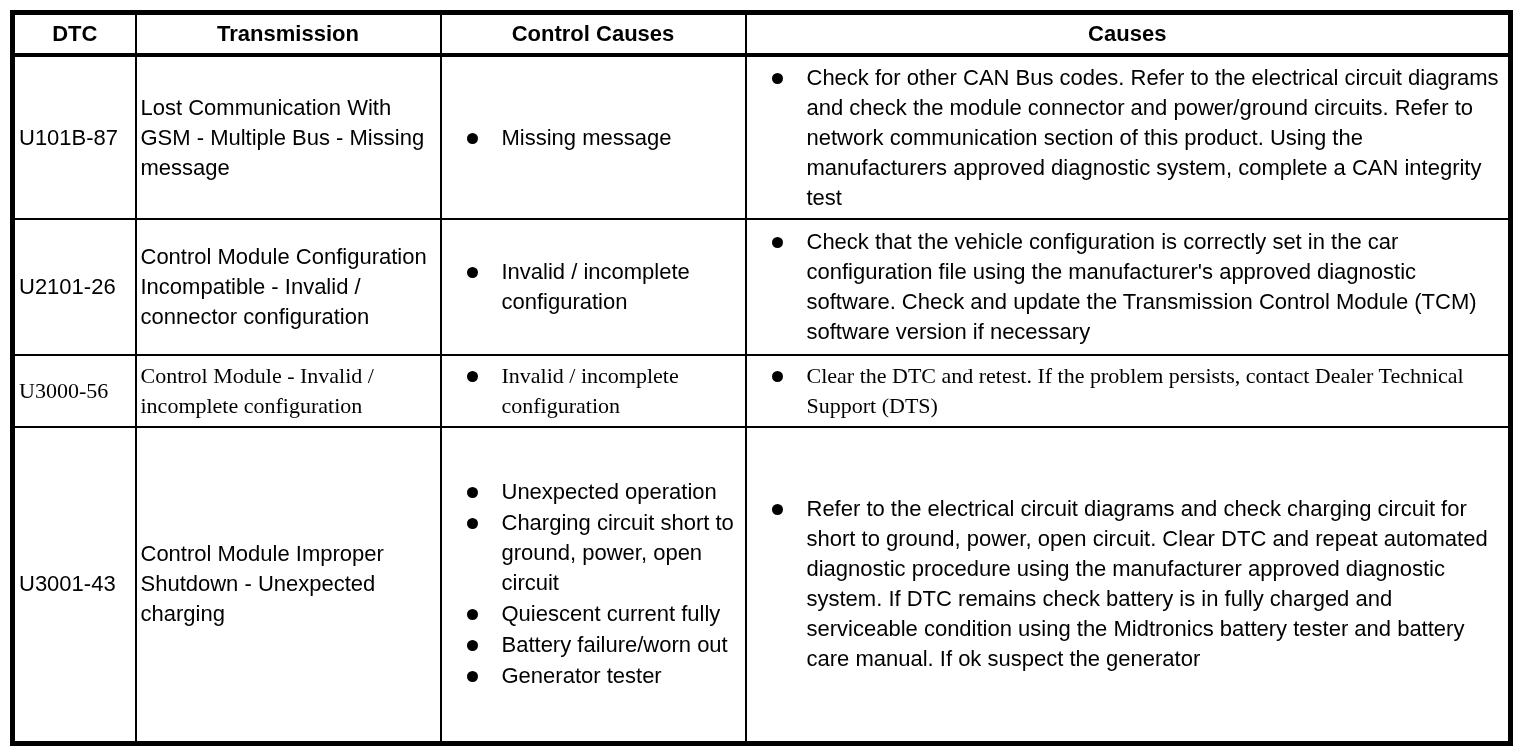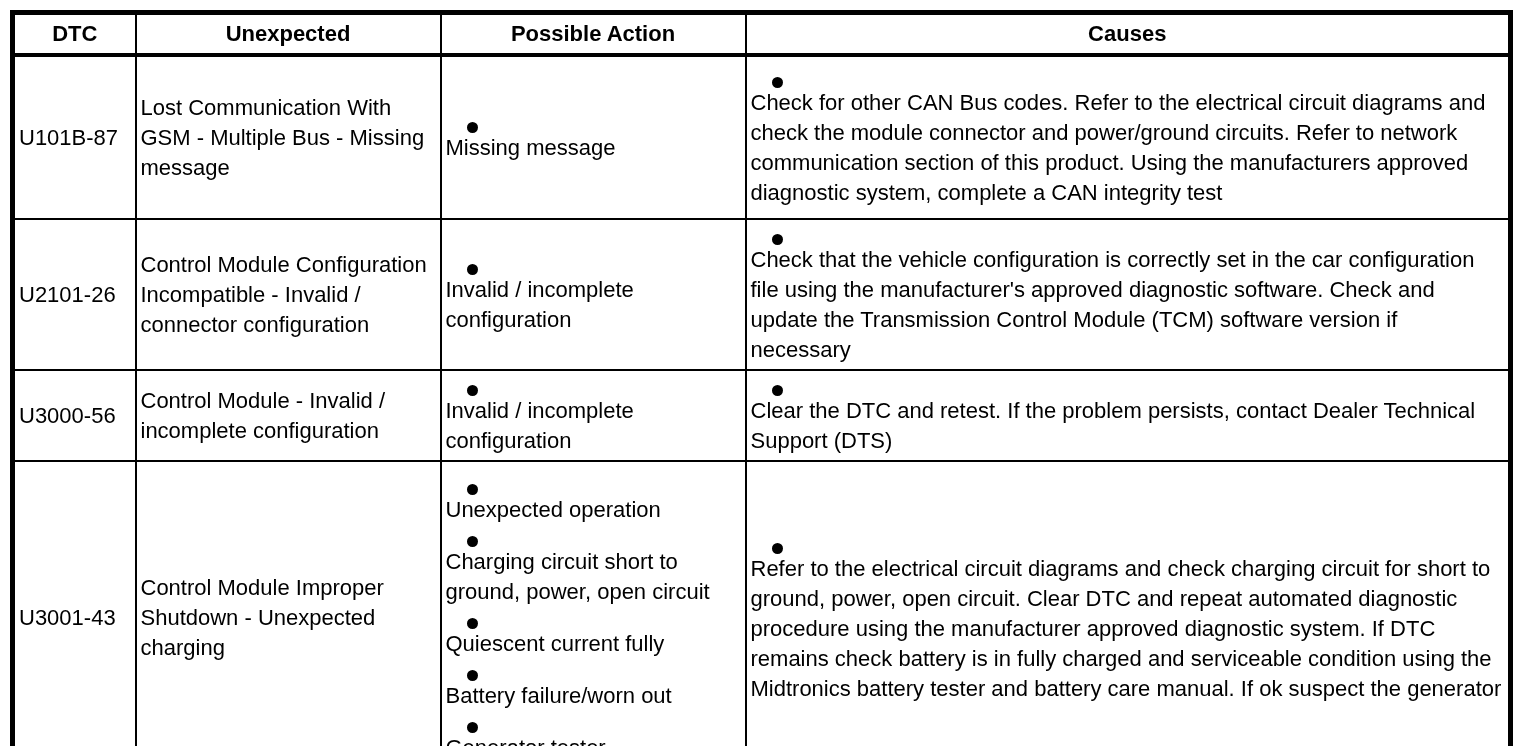--- a/index.html
+++ b/index.html
@@ -42,53 +42,52 @@
   }
   .cell-dtc { padding-left: 6px; }
   .cell-desc { padding-left: 6px; padding-right: 2px; }
   .cell-causes, .cell-action { padding-left: 0; }
 
   .bullet-list { padding: 0 2px 0 0; }
   .bullet-item {
     display: flex;
     align-items: flex-start;
     margin: 1px 0;
-    flex-direction: column;
   }
   .dot {
     flex: 0 0 11px;
     width: 11px;
     height: 11px;
     border-radius: 50%;
     background: #000;
     margin: 10px 24px 0 21px;
   }
   .bullet-text { flex: 1 1 auto; }
 
   tr.row-1 { height: 164px; }
   tr.row-2 { height: 136px; }
-  tr.row-3 { height: 72px; }
+  tr.row-3 { height: 72px; font-family: Liberation Serif, serif; }
   tr.row-4 { height: 316px; }
 </style>
 </head>
 <body>
 
 <div class="page">
   <table class="dtc-table">
     <colgroup>
       <col style="width:123px">
       <col style="width:305px">
       <col style="width:305px">
       <col style="width:765px">
     </colgroup>
     <thead>
       <tr>
         <th>DTC</th>
-        <th>Unexpected</th>
-        <th>Possible Action</th>
+        <th>Transmission</th>
+        <th>Control Causes</th>
         <th>Causes</th>
       </tr>
     </thead>
     <tbody>
 
       <tr class="row-1">
         <td class="cell-dtc">U101B-87</td>
         <td class="cell-desc">Lost Communication With GSM - Multiple Bus - Missing message</td>
         <td class="cell-causes">
           <div class="bullet-list">

